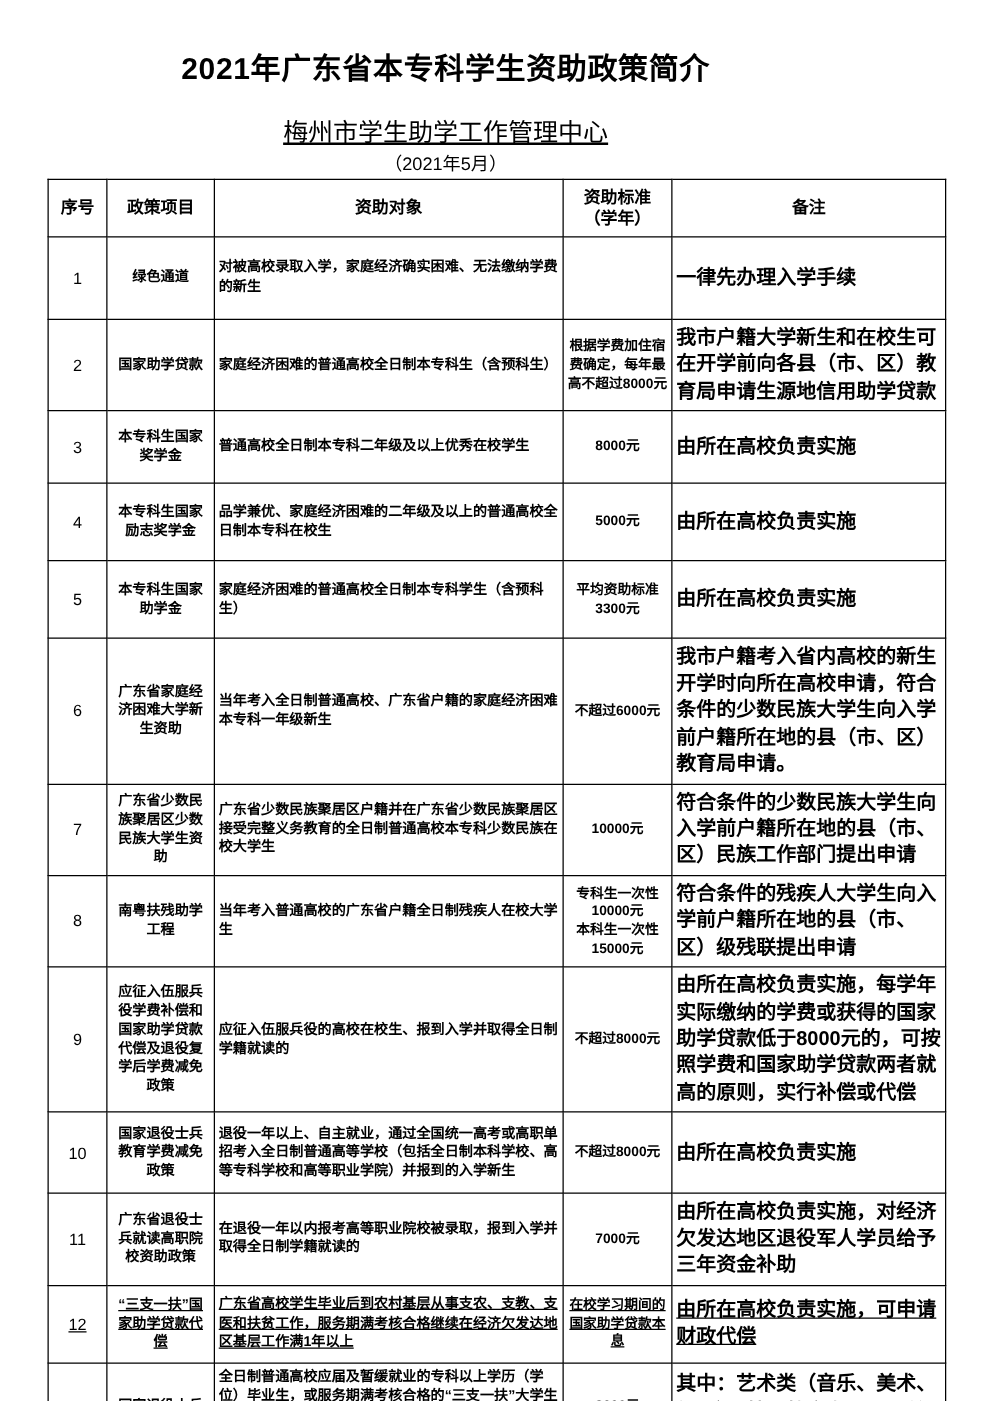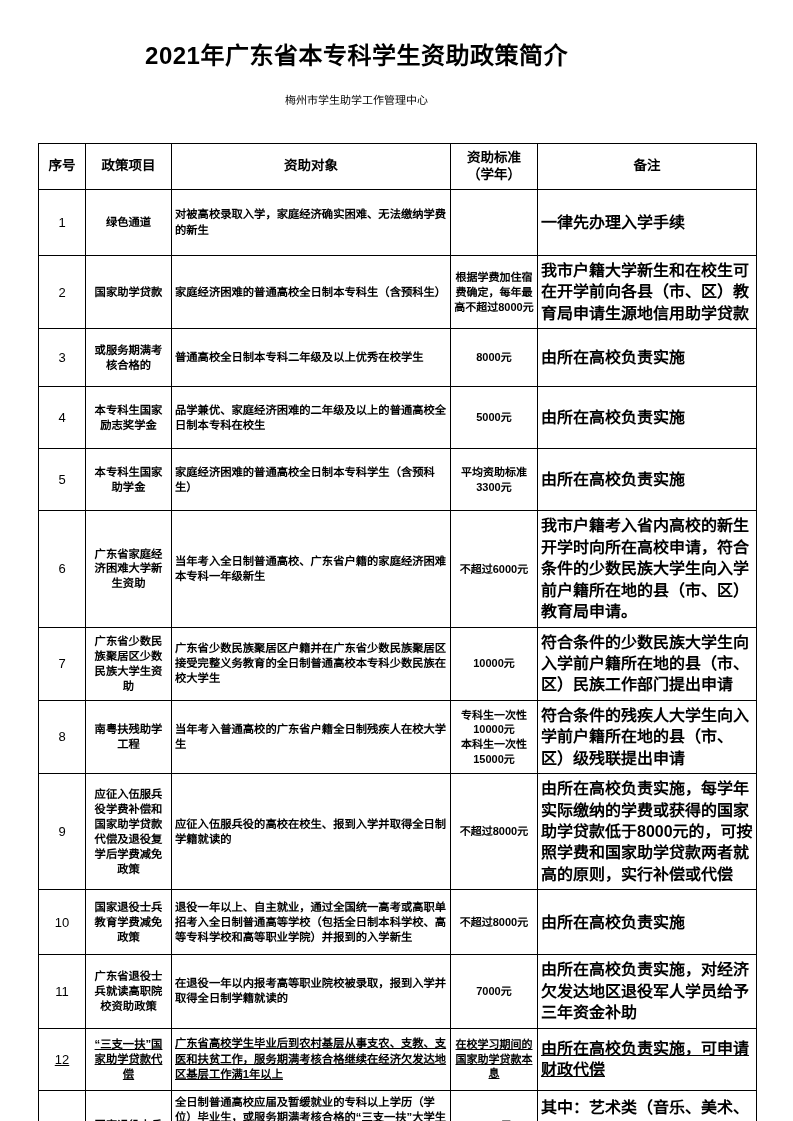--- a/index.html
+++ b/index.html
@@ -26,25 +26,26 @@
     text-align: center;
     font-size: 24px;
     font-weight: bold;
     letter-spacing: 0.5px;
     margin: 0;
     padding-top: 42px;
     line-height: 1.2;
   }
   .doc-subtitle {
     text-align: center;
-    font-size: 11px;
+    font-size: 20px;
     font-weight: normal;
     margin: 0;
     padding-top: 22px;
     line-height: 1.45;
+    text-decoration: underline;
   }
   .doc-date {
     text-align: center;
     font-size: 14.5px;
     font-weight: normal;
     margin: 0;
     line-height: 1.45;
   }
   .table-wrap {
     position: absolute;
@@ -128,20 +129,21 @@
   tr[data-rowheight="r12"] td { height: 62px; text-decoration: underline; }
   tr[data-rowheight="r13"] td { height: 92px; }
 </style>
 </head>
 <body>
 
 <div class="page">
 
   <h1 class="doc-title">2021年广东省本专科学生资助政策简介</h1>
   <div class="doc-subtitle">梅州市学生助学工作管理中心</div>
+  <div class="doc-date">（2021年5月）</div>
 
   <div class="table-wrap">
     <table class="policy">
       <colgroup>
         <col class="c-no">
           <col class="c-item">
           <col class="c-obj">
           <col class="c-std">
           <col class="c-note">
       </colgroup>
@@ -167,21 +169,21 @@
           </tr>
           <tr data-rowheight="r2">
             <td class="col-no">2</td>
             <td class="col-item">国家助学贷款</td>
             <td class="col-obj">家庭经济困难的普通高校全日制本专科生（含预科生）</td>
             <td class="col-std">根据学费加住宿费确定，每年最高不超过8000元</td>
             <td class="col-note">我市户籍大学新生和在校生可在开学前向各县（市、区）教育局申请生源地信用助学贷款</td>
           </tr>
           <tr data-rowheight="r3">
             <td class="col-no">3</td>
-            <td class="col-item">或服务期满考核合格的</td>
+            <td class="col-item">本专科生国家奖学金</td>
             <td class="col-obj">普通高校全日制本专科二年级及以上优秀在校学生</td>
             <td class="col-std">8000元</td>
             <td class="col-note">由所在高校负责实施</td>
           </tr>
           <tr data-rowheight="r4">
             <td class="col-no">4</td>
             <td class="col-item">本专科生国家励志奖学金</td>
             <td class="col-obj">品学兼优、家庭经济困难的二年级及以上的普通高校全日制本专科在校生</td>
             <td class="col-std">5000元</td>
             <td class="col-note">由所在高校负责实施</td>

